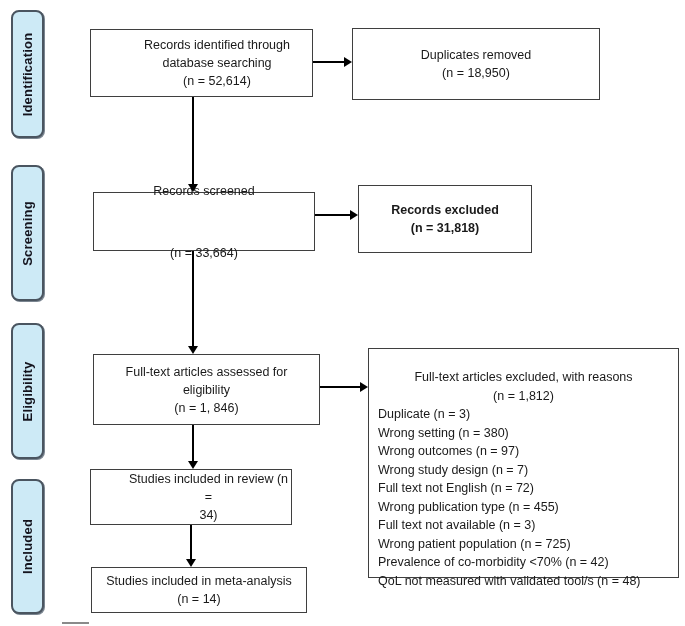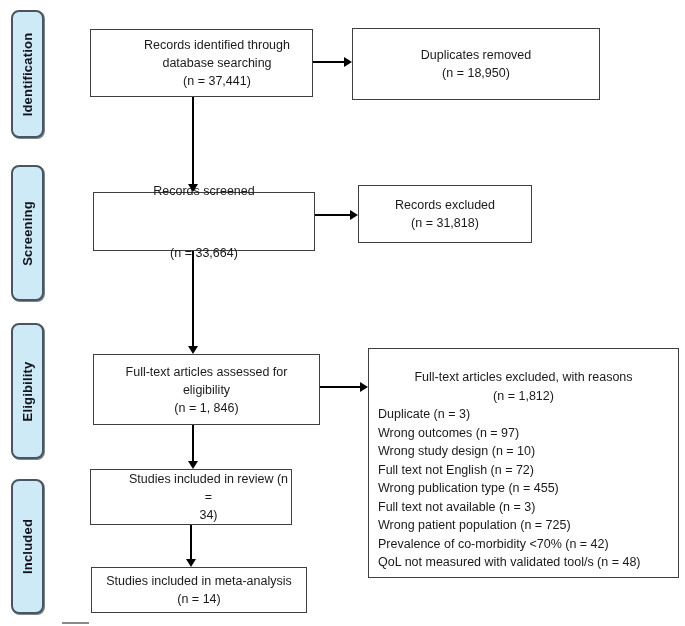--- a/index.html
+++ b/index.html
@@ -80,21 +80,21 @@
 
   
   #stage-identification { top: 10px;  height: 128px; }
   #stage-screening      { top: 165px; height: 136px; }
   #stage-eligibility    { top: 323px; height: 136px; }
   #stage-included       { top: 479px; height: 135px; }
 
   #box-identified        { left: 90px;  top: 29px;  width: 223px; height: 68px; padding-left: 31px; }
   #box-duplicates        { left: 352px; top: 28px;  width: 248px; height: 72px; }
   #box-screened          { left: 93px;  top: 192px; width: 222px; height: 59px; gap: 44px; }
-  #box-records-excluded  { left: 358px; top: 185px; width: 174px; height: 58px; }
+  #box-records-excluded  { left: 358px; top: 185px; width: 174px; height: 68px; font-weight: bold; }
   #box-fulltext-assessed { left: 93px;  top: 354px; width: 227px; height: 71px; }
   #box-fulltext-excluded { left: 368px; top: 348px; width: 311px; height: 230px; }
   #box-included-review   { left: 90px;  top: 469px; width: 202px; height: 56px; padding-left: 35px; }
   #box-included-meta     { left: 91px;  top: 567px; width: 216px; height: 46px; }
 
   #arrow-identified-duplicates { left: 313px; top: 61px;  width: 31px; }
   #arrow-identified-screened   { left: 192px; top: 97px;  height: 87px; }
   #arrow-screened-excluded     { left: 315px; top: 214px; width: 35px; }
   #arrow-screened-fulltext     { left: 192px; top: 251px; height: 95px; }
   #arrow-fulltext-reasons      { left: 320px; top: 386px; width: 40px; }
@@ -117,21 +117,21 @@
   <div class="stage" id="stage-eligibility">
     <span class="stage-label">Eligibility</span>
   </div>
   <div class="stage" id="stage-included">
     <span class="stage-label">Included</span>
   </div>
 
   <div class="box" id="box-identified">
     <div>Records identified through</div>
     <div>database searching</div>
-    <div>(n = 37,441)</div>
+    <div>(n = 52,614)</div>
   </div>
 
   <div class="box" id="box-duplicates">
     <div>Duplicates removed</div>
     <div>(n = 18,950)</div>
   </div>
 
   <div class="box" id="box-screened">
     <div>Records screened</div>
     <div>(n = 33,664)</div>
@@ -145,22 +145,23 @@
   <div class="box" id="box-fulltext-assessed">
     <div>Full-text articles assessed for</div>
     <div>eligibility</div>
     <div>(n = 1, 846)</div>
   </div>
 
   <div class="box reasons-box" id="box-fulltext-excluded">
     <div>Full-text articles excluded, with reasons</div>
     <div>(n = 1,812)</div>
     <div class="reason-line">Duplicate (n = 3)</div>
+    <div class="reason-line">Wrong setting (n = 380)</div>
     <div class="reason-line">Wrong outcomes (n = 97)</div>
-    <div class="reason-line">Wrong study design (n = 10)</div>
+    <div class="reason-line">Wrong study design (n = 7)</div>
     <div class="reason-line">Full text not English (n = 72)</div>
     <div class="reason-line">Wrong publication type (n = 455)</div>
     <div class="reason-line">Full text not available (n = 3)</div>
     <div class="reason-line">Wrong patient population (n = 725)</div>
     <div class="reason-line">Prevalence of co-morbidity &lt;70% (n = 42)</div>
     <div class="reason-line">QoL not measured with validated tool/s (n = 48)</div>
   </div>
 
   <div class="box" id="box-included-review">
     <div>Studies included in review (n =</div>

